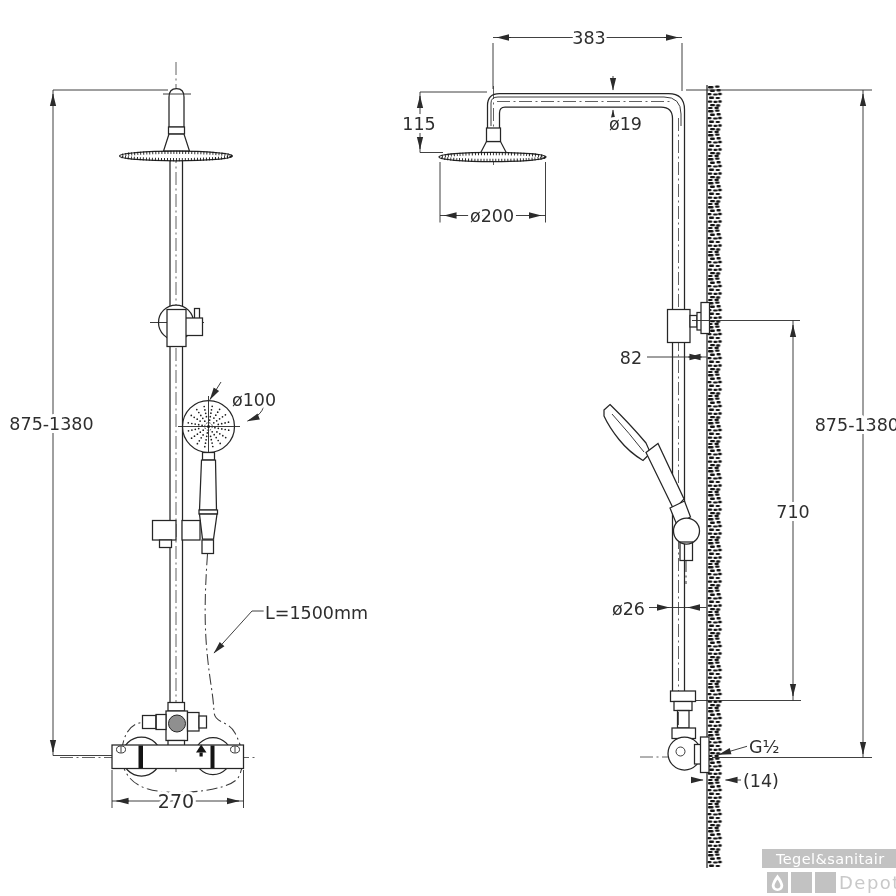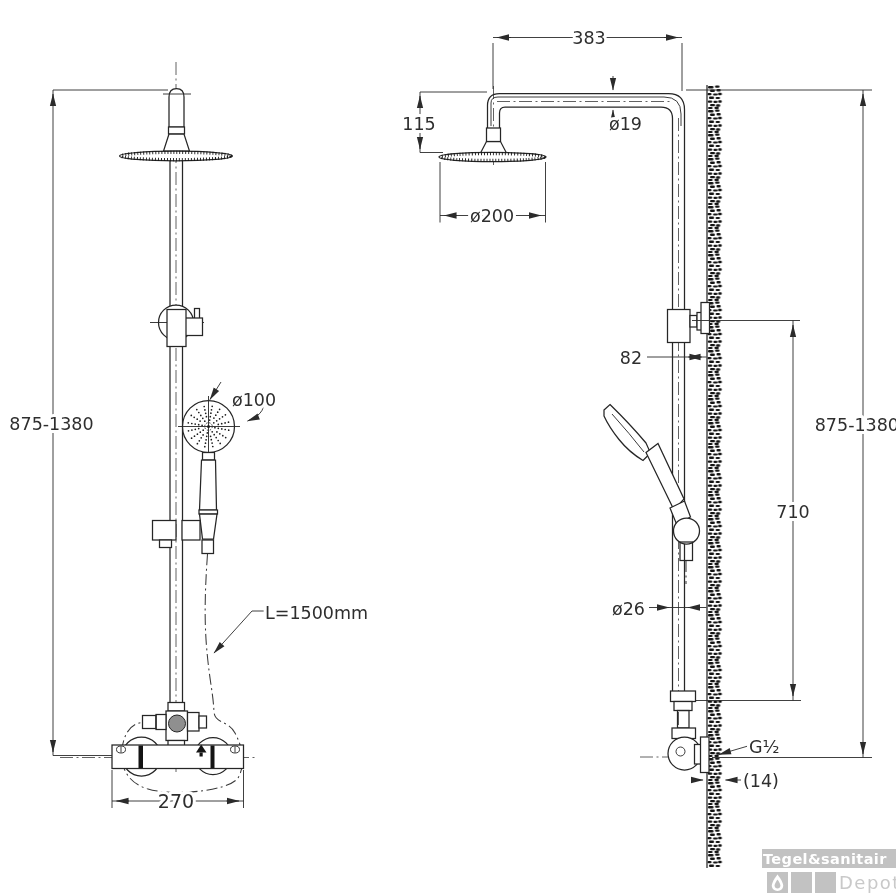--- a/index.html
+++ b/index.html
@@ -15,21 +15,21 @@
   .dim{stroke:#2b2b2b;stroke-width:0.9;fill:none;}
   .stip{stroke:#161616;stroke-width:3.1;fill:none;stroke-dasharray:0.9 2.1;}
   .blk{fill:#141414;}
   text.lbl{font-family:"DejaVu Sans",sans-serif;font-size:17.5px;fill:#2e2e2e;
            stroke:#ffffff;stroke-width:6px;paint-order:stroke;stroke-linejoin:round;}
   text.big{font-size:19px;}
   
   .logo{position:absolute;left:758px;top:846px;width:138px;height:50px;}
   .logo-bar{position:absolute;left:4px;top:3px;width:134px;height:19px;background:#c2c2c2;
             display:flex;align-items:center;}
-  .logo-bar span{color:#ffffff;font-weight:bold;font-size:14.5px;letter-spacing:.4px;padding-left:1px;
+  .logo-bar span{color:#ffffff;font-weight:normal;font-size:14.5px;letter-spacing:.4px;padding-left:14px;
                  white-space:nowrap;}
   .logo-sq{position:absolute;top:26px;width:21px;height:21px;background:#c2c2c2;}
   .sq1{left:9px;} .sq2{left:33px;} .sq3{left:57px;}
   .logo-depot{position:absolute;left:81px;top:26px;height:21px;line-height:21px;
               color:#c9c9c9;font-size:18px;letter-spacing:1.5px;}
 </style>
 </head>
 <body>
 
 <div class="canvas">

